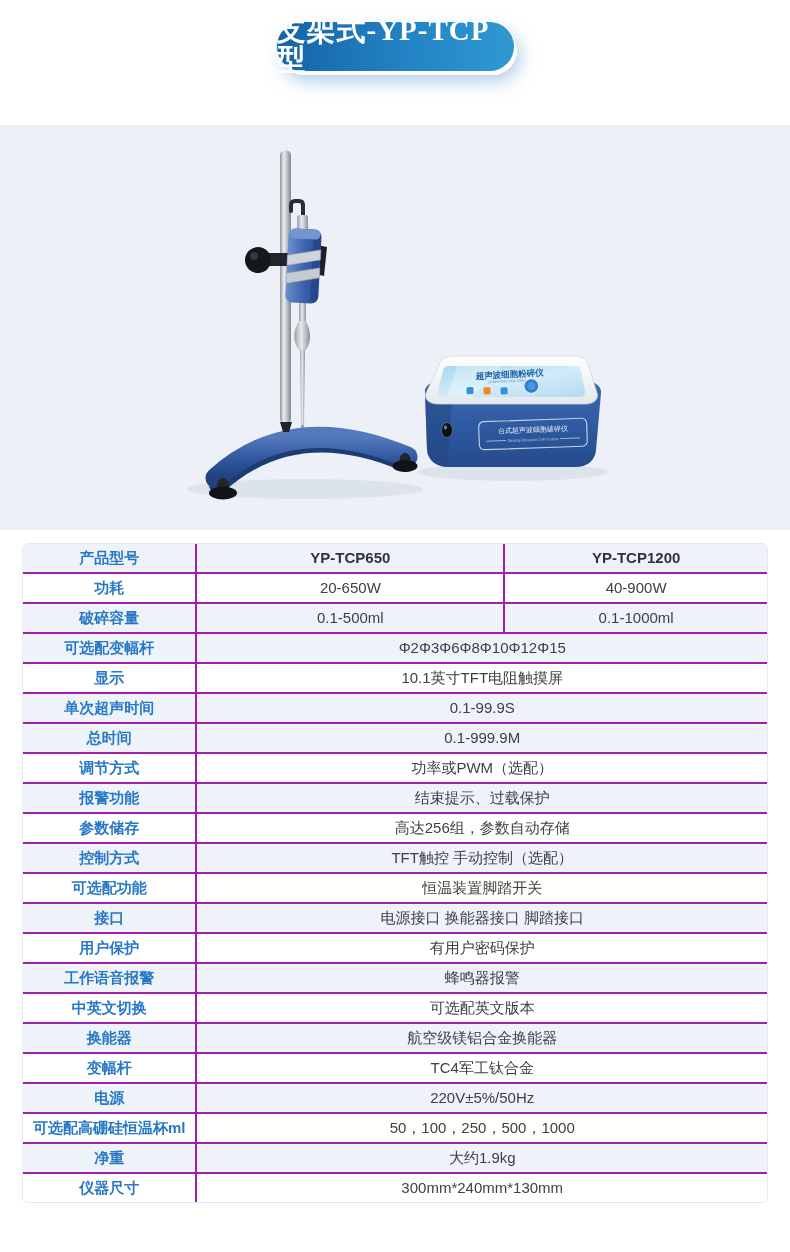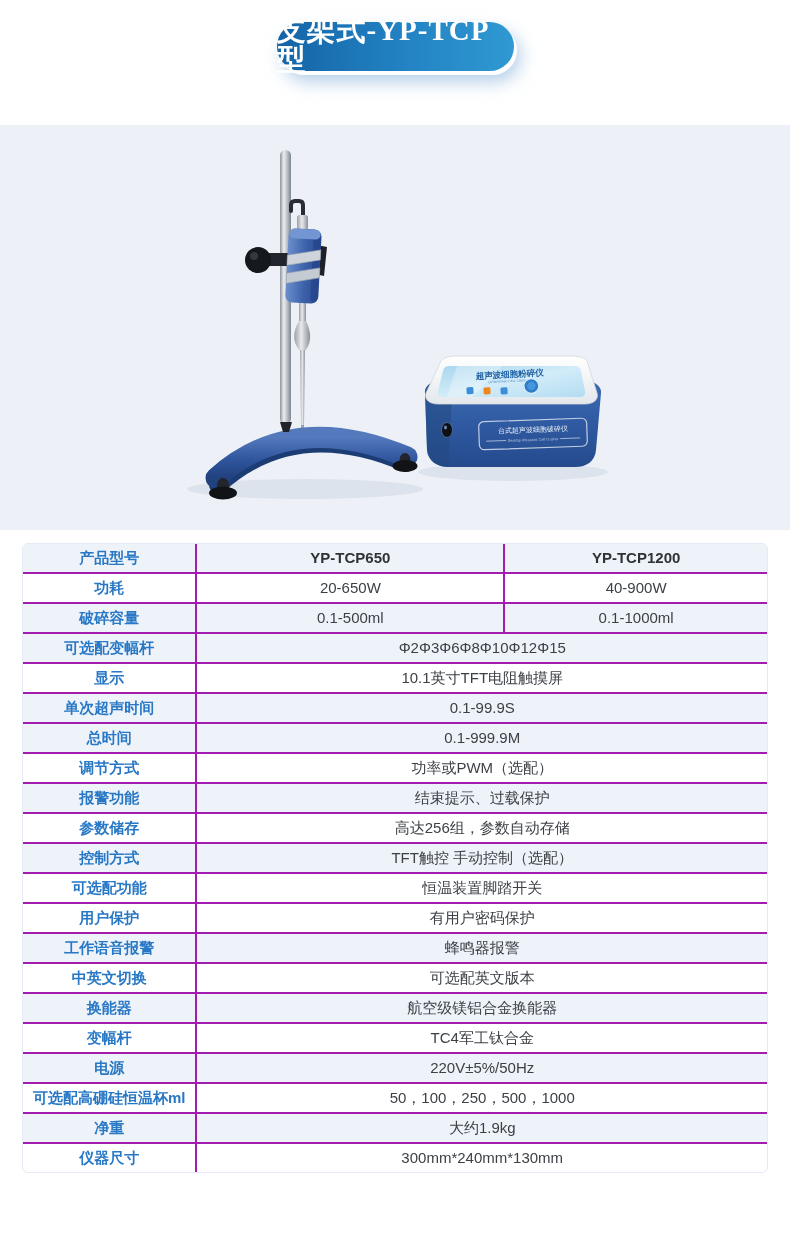--- a/index.html
+++ b/index.html
@@ -236,20 +236,24 @@
               <td colspan="2">高达256组，参数自动存储</td>
             </tr>
             <tr class="stripe">
               <th>控制方式</th>
               <td colspan="2">TFT触控 手动控制（选配）</td>
             </tr>
             <tr>
               <th>可选配功能</th>
               <td colspan="2">恒温装置脚踏开关</td>
             </tr>
+            <tr class="stripe">
+              <th>接口</th>
+              <td colspan="2">电源接口 换能器接口 脚踏接口</td>
+            </tr>
             <tr>
               <th>用户保护</th>
               <td colspan="2">有用户密码保护</td>
             </tr>
             <tr class="stripe">
               <th>工作语音报警</th>
               <td colspan="2">蜂鸣器报警</td>
             </tr>
             <tr>
               <th>中英文切换</th>

